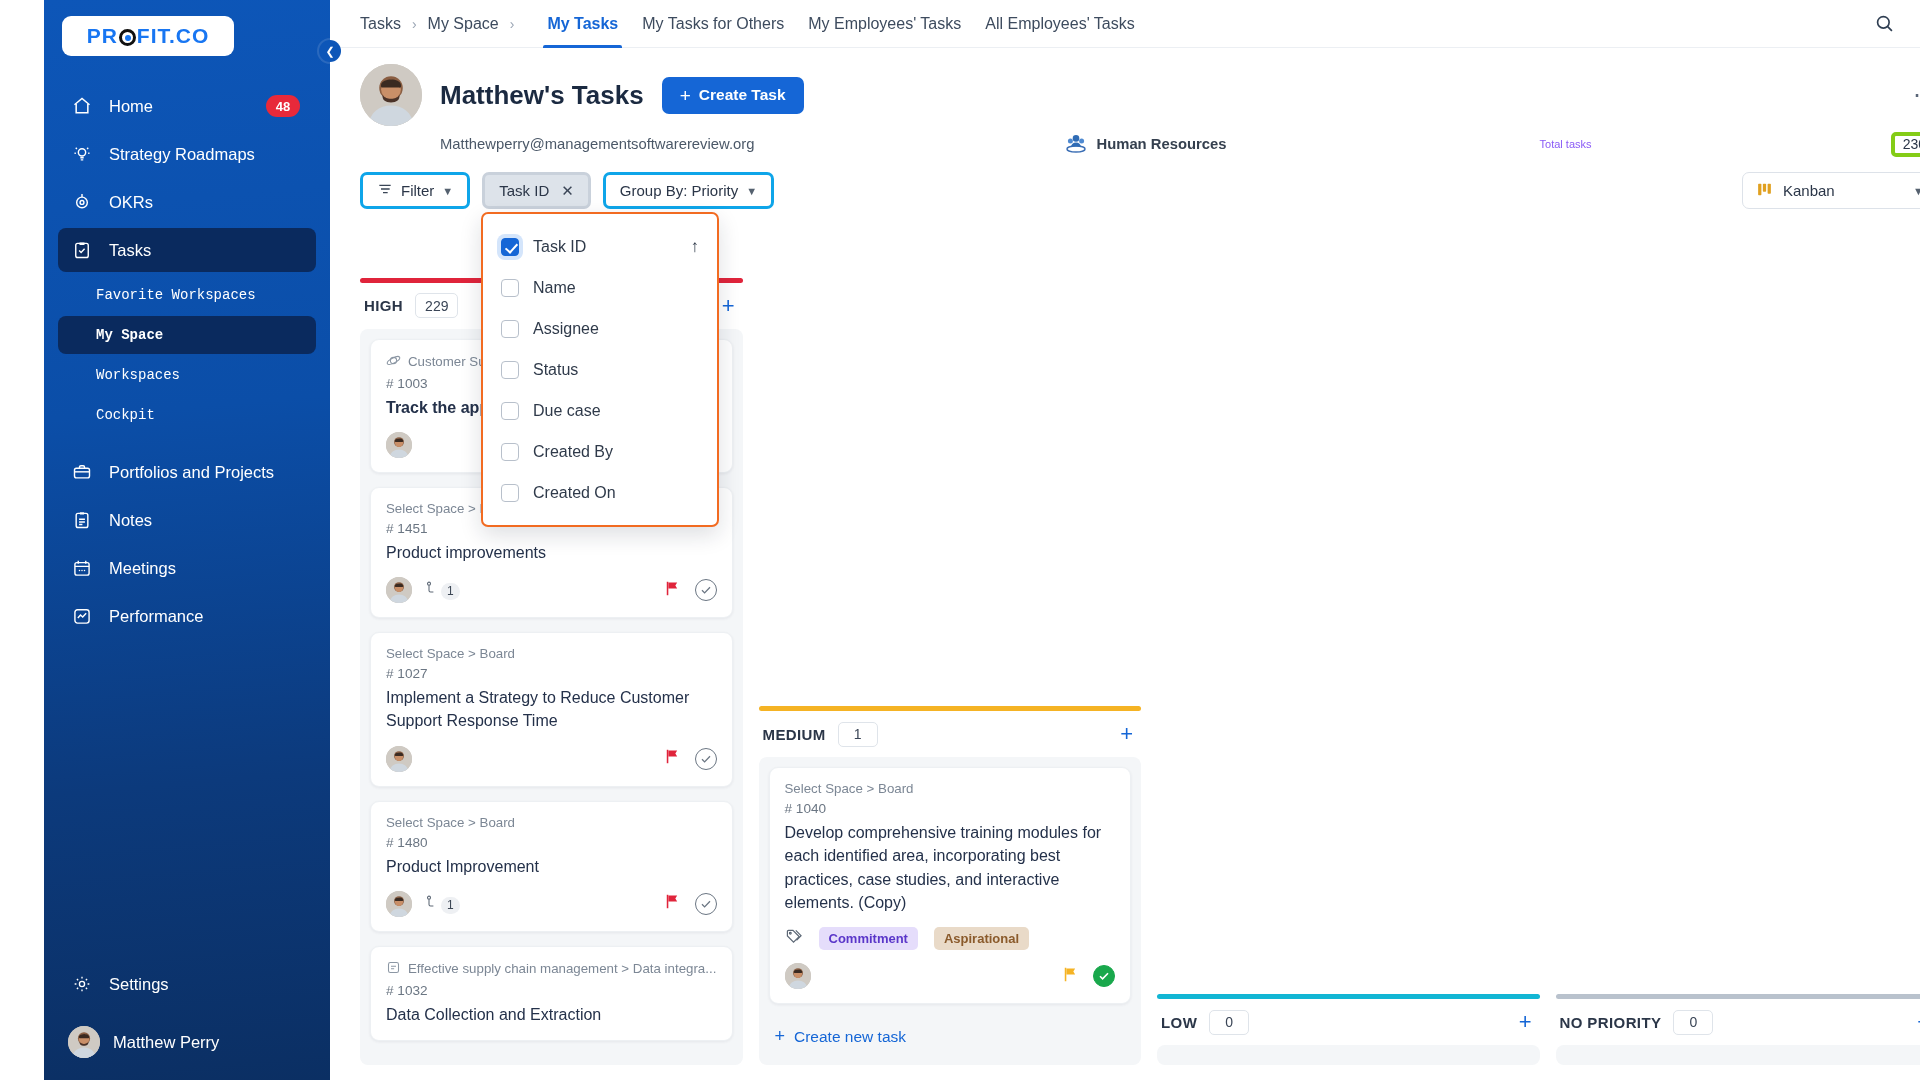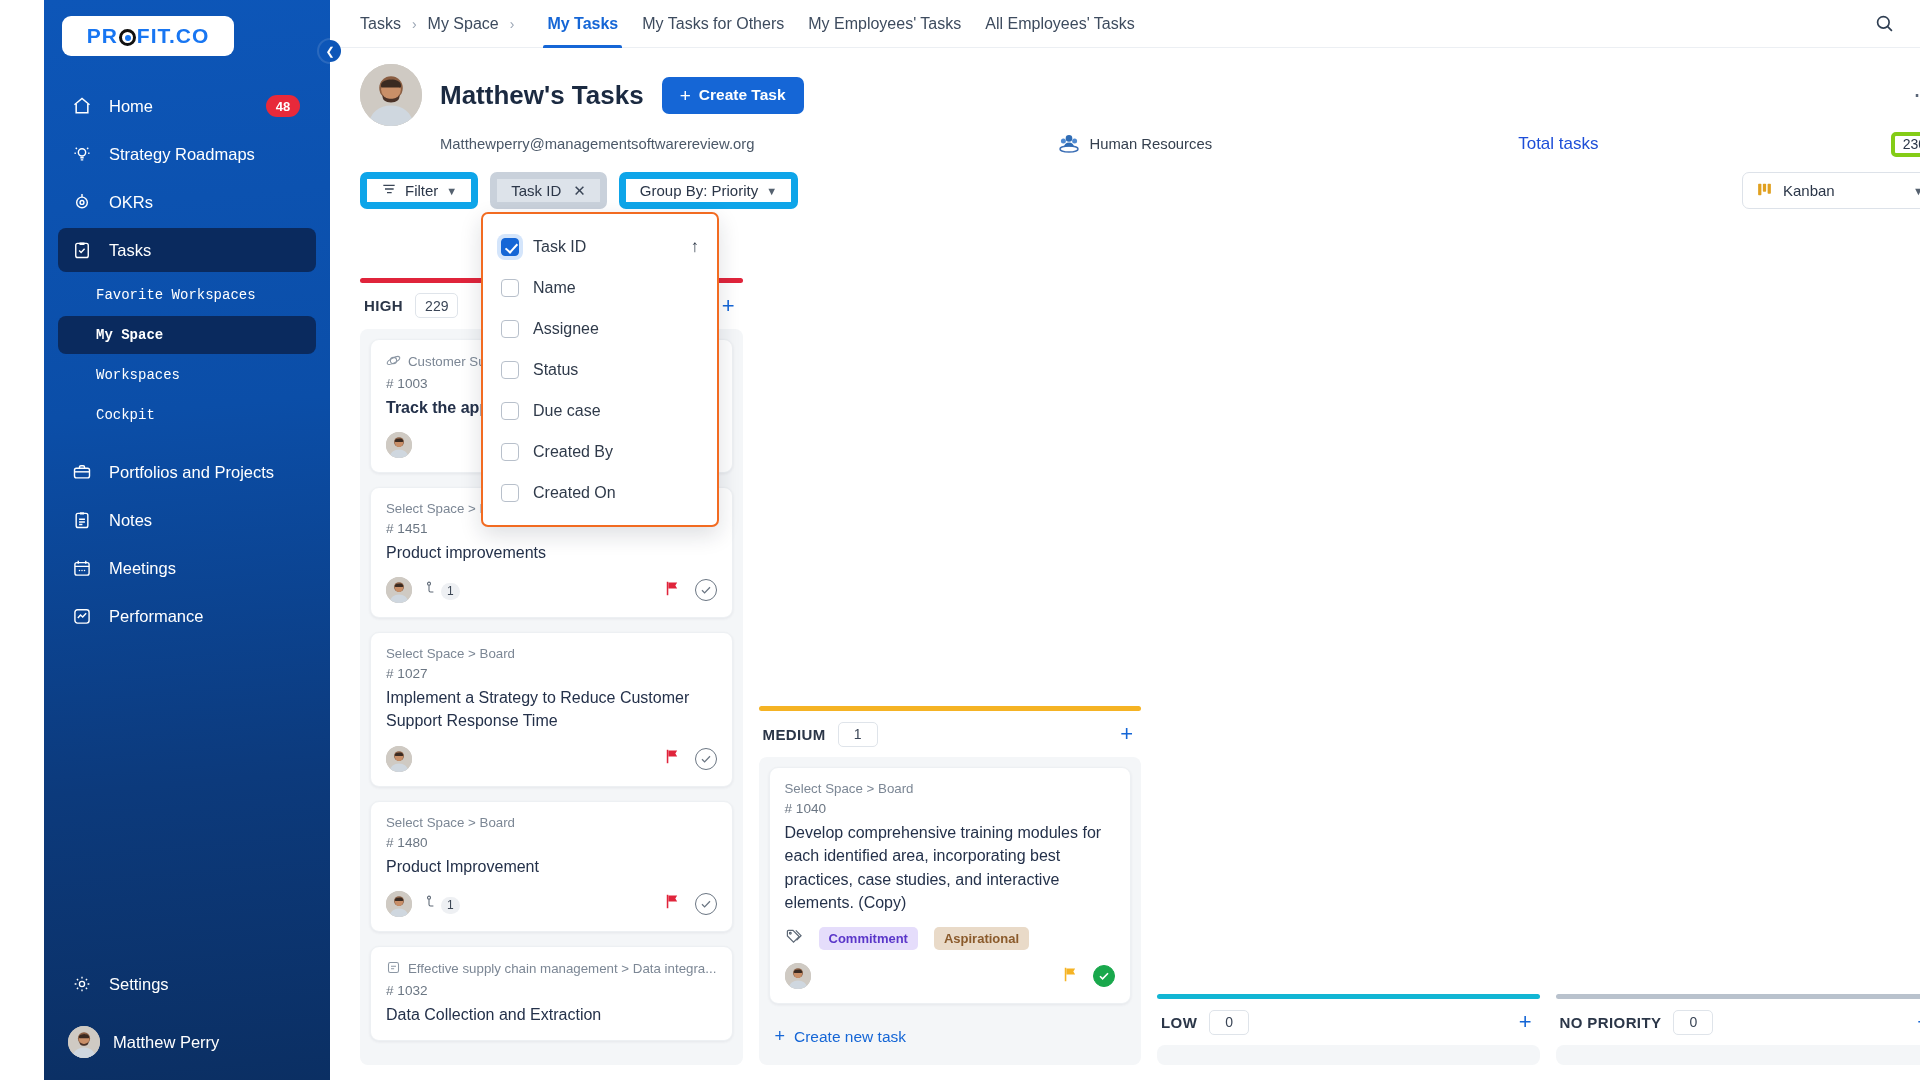--- a/index.html
+++ b/index.html
@@ -95,31 +95,31 @@
   .create-btn {
     margin-left: 18px; background: #1566d6; color: #fff; border: none; border-radius: 7px;
     height: 37px; padding: 0 18px; font-size: 15.5px; font-weight: 600; cursor: pointer;
     display: flex; align-items: center; gap: 8px; font-family: inherit;
   }
   .create-btn .plus { font-size: 19px; font-weight: 400; line-height: 1; }
   .dots-btn { margin-left: auto; color: #5a6678; font-size: 24px; letter-spacing: 1px; cursor: pointer; line-height: 12px; }
   .ph-row2 { display: flex; align-items: center; margin-left: 80px; margin-top: 4px; gap: 12px; justify-content: space-between; }
   .ph-email { font-size: 14.8px; color: #4b5868; }
   .hr-chip { display: flex; align-items: center; gap: 9px; margin-left: 10px; }
-  .hr-name { font-size: 14.8px; color: #35404f; }
-  .tt-label { font-size: 17px; color: #1d4ed8; margin-left: 14px; }
+  .hr-name { font-size: 14.8px; color: #35404f; font-weight: bold; }
+  .tt-label { font-size: 11px; color: #8b5cf6; margin-left: 14px; }
   .tt-box {
     border: 4px solid #84cc16; border-radius: 5px; height: 25px; min-width: 46px;
     display: flex; align-items: center; justify-content: center;
     font-size: 14px; color: #2b3648; padding: 0 8px;
   }
 
   .filterbar { display: flex; align-items: center; padding: 14px 26px 13px 30px; position: relative; }
   .fbtn {
-    height: 37px; border: 7px solid #0ea5e9; background: #fff; border-radius: 7px;
+    height: 37px; border: 3px solid #0ea5e9; background: #fff; border-radius: 7px;
     display: flex; align-items: center; gap: 8px; padding: 0 14px; font-size: 15px;
     color: #2b3648; cursor: pointer; margin-right: 12px; font-family: inherit;
   }
   .fbtn.chip { background: #dde3ea; border-color: #c9d1db; font-weight: 500; }
   .fbtn .chev { font-size: 11px; color: #55616f; }
   .fbtn .xmark { font-size: 15px; color: #3a4556; margin-left: 4px; }
   .view-select {
     margin-left: auto; height: 37px; width: 196px; border: 1px solid #dde2e9; border-radius: 7px;
     display: flex; align-items: center; padding: 0 13px; font-size: 15px; color: #2b3648;
     cursor: pointer; background: #fff; gap: 10px;

